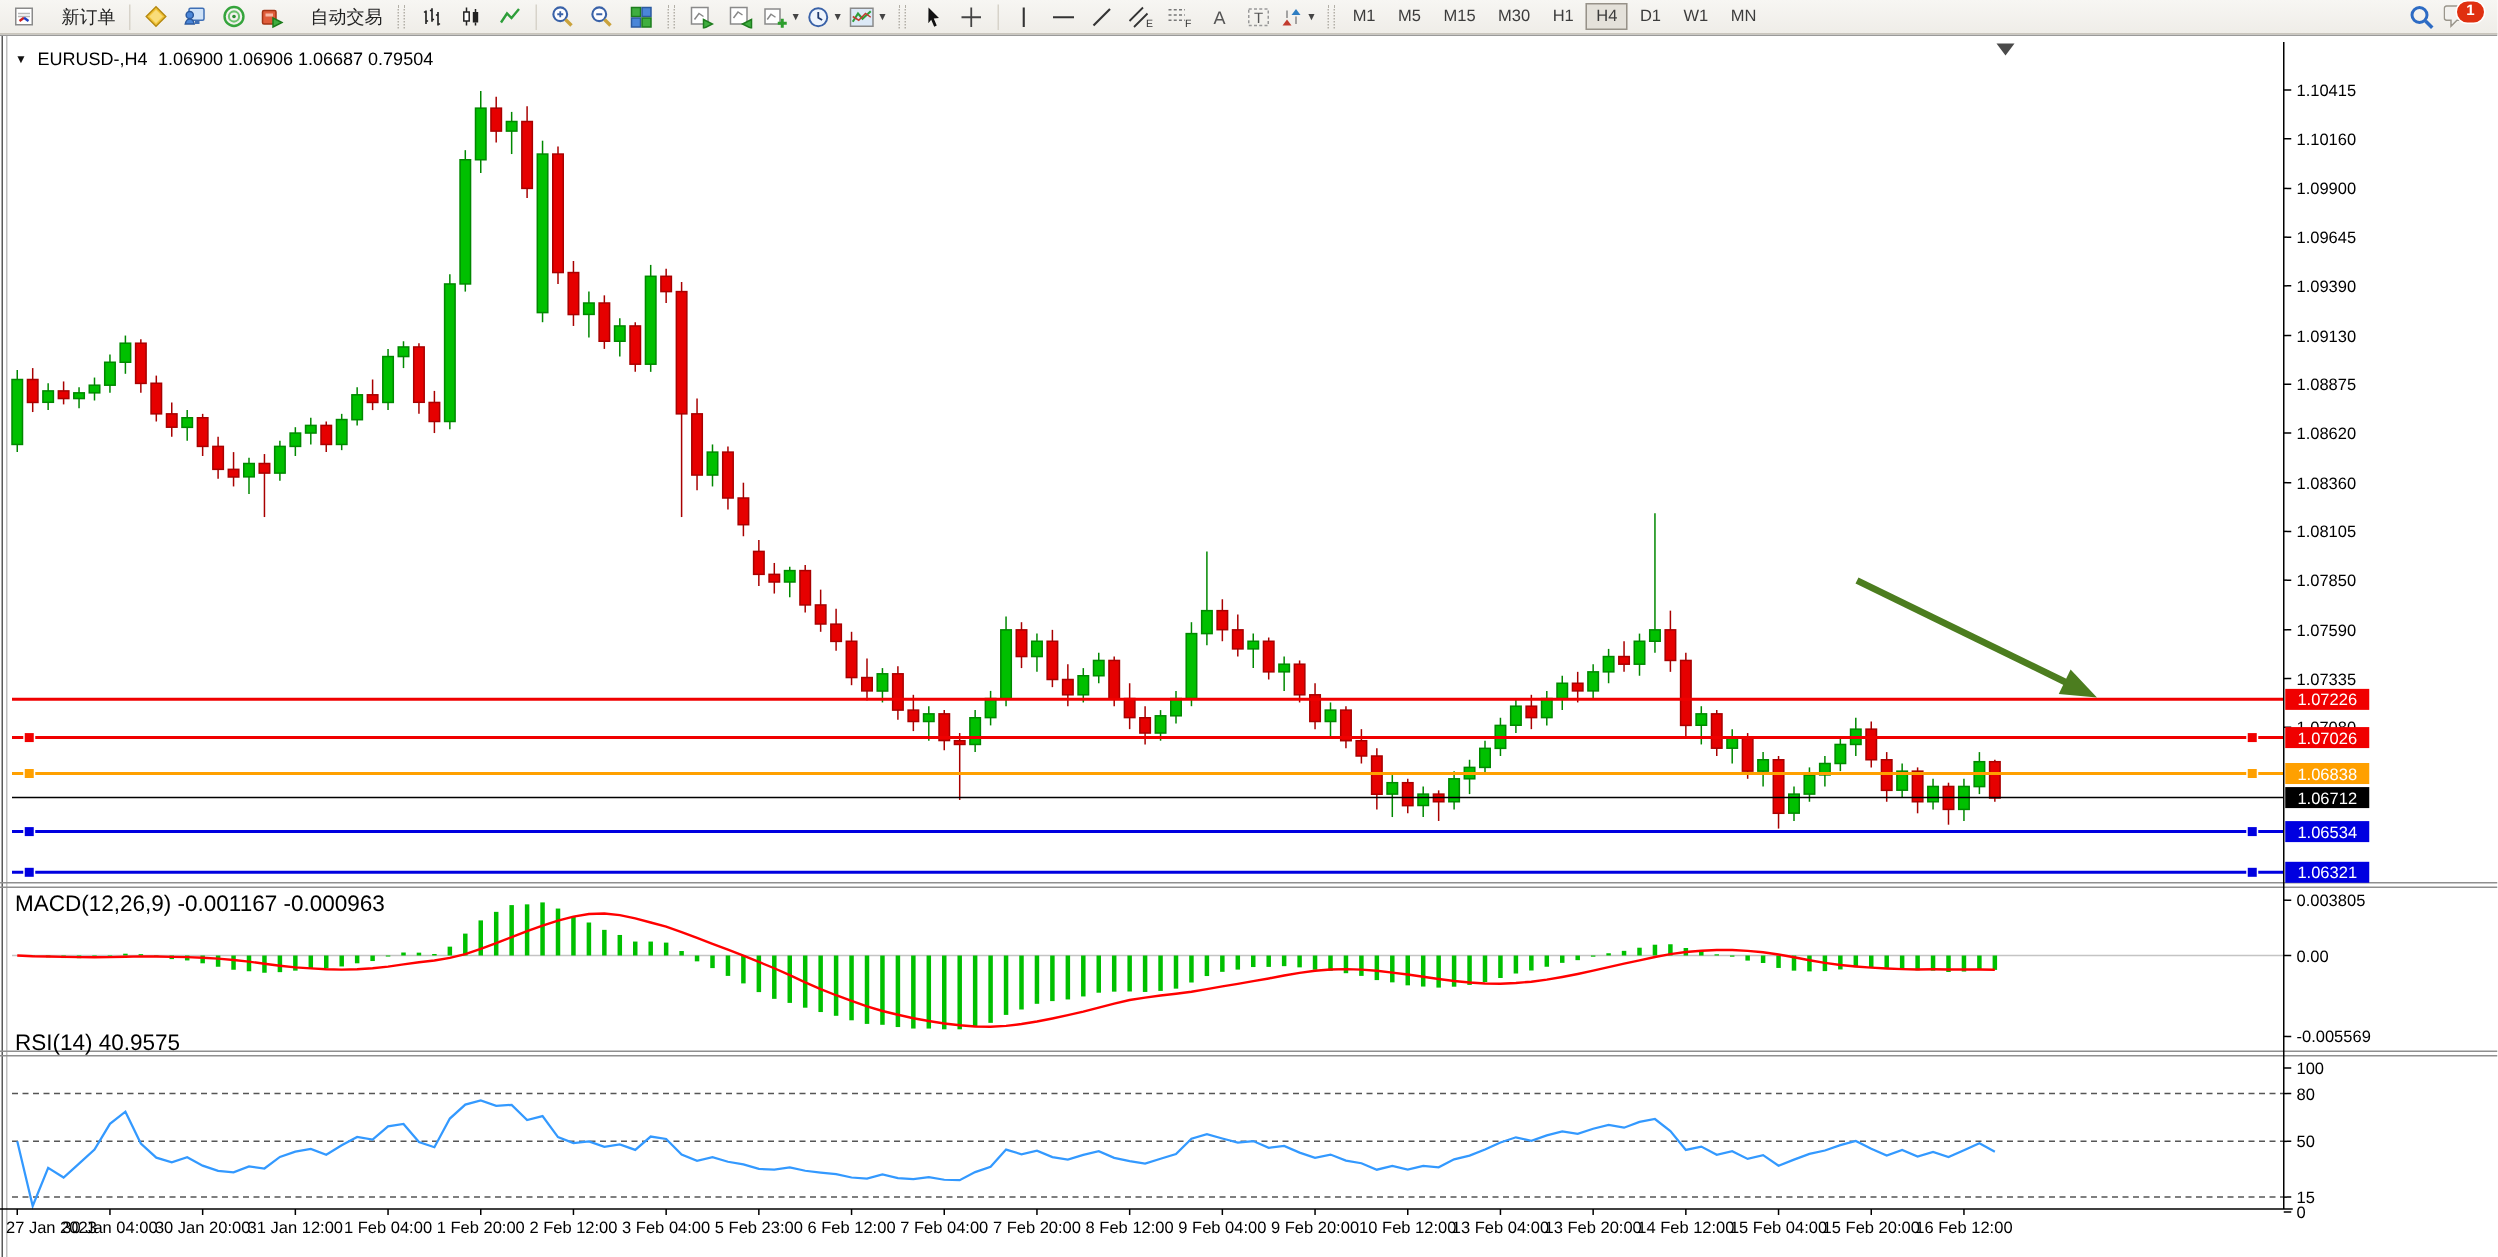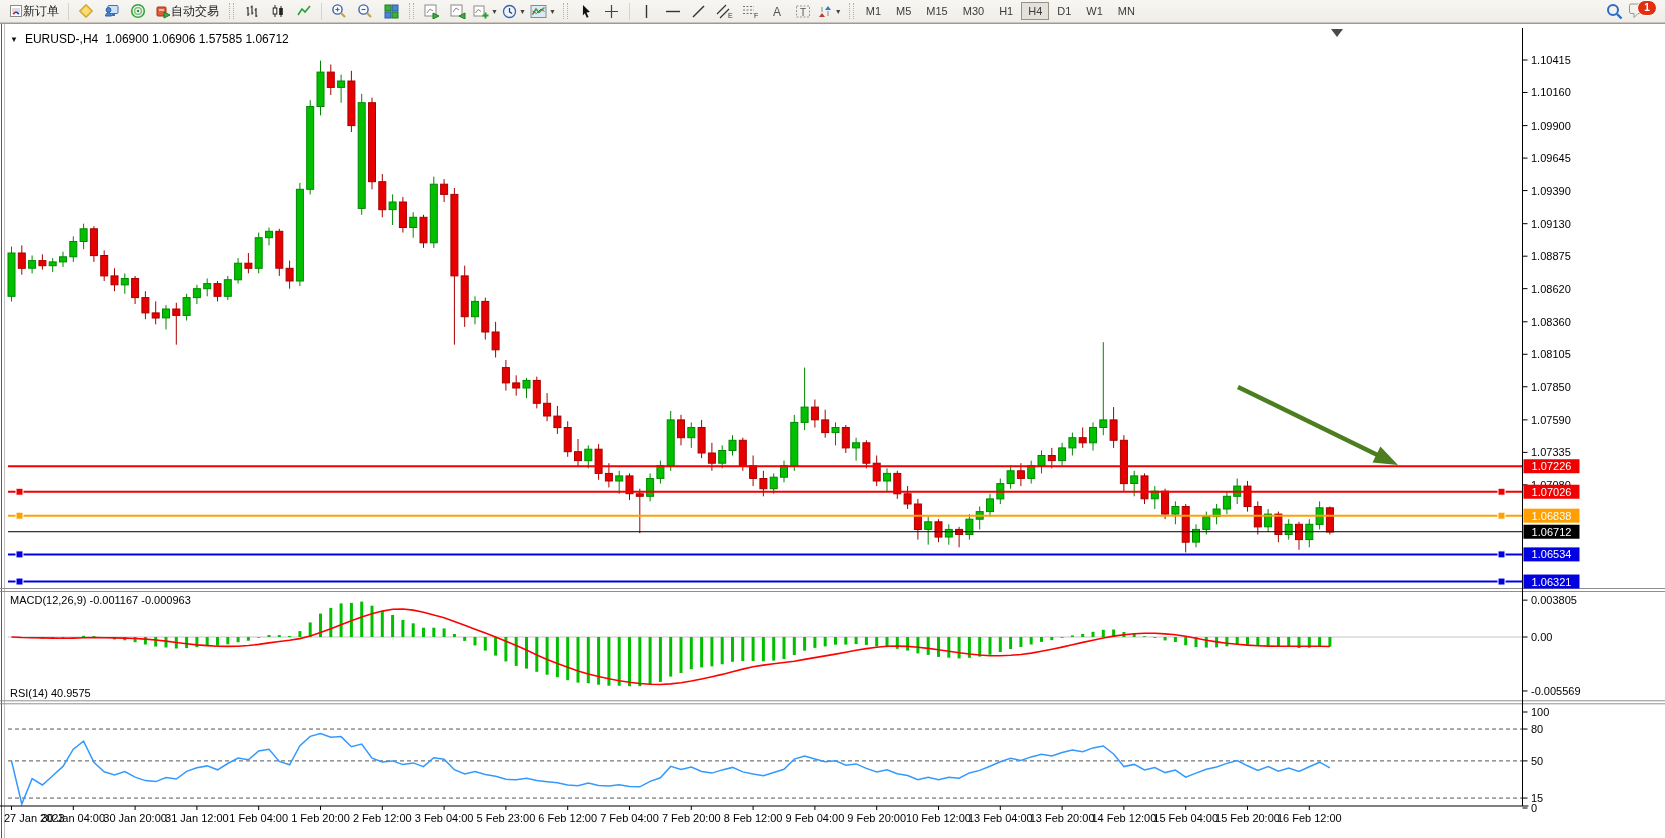--- a/index.html
+++ b/index.html
@@ -5,37 +5,37 @@
   html,body{margin:0;padding:0;background:#ffffff;}
   body{width:1665px;height:838px;position:relative;overflow:hidden;
        font-family:"Liberation Sans",sans-serif;}
   
   .toolbar{position:absolute;top:0;left:0;width:1665px;height:23px;
            background:linear-gradient(#f7f6f3,#efede8);
            border-bottom:1px solid #c9c5bc;display:flex;align-items:center;
            padding:0 4px;box-sizing:border-box;z-index:10;font-size:12px;color:#222;}
   .tbtn{display:flex;align-items:center;justify-content:center;height:20px;
         min-width:22px;padding:0 2px;cursor:default;}
-  .tbtn.textbtn{padding:0 5px;gap:0;white-space:nowrap;justify-content:space-between;}
+  .tbtn.textbtn{padding:0 5px;gap:18px;white-space:nowrap;justify-content:space-between;}
   .sep{width:1px;height:17px;background:#d7d3ca;margin:0 4px;}
   .grip{width:3px;height:16px;border-left:1px dotted #b3b0a8;border-right:1px dotted #b3b0a8;margin:0 5px;}
   .dd{font-size:7px;color:#444;margin-left:2px;}
   .tf{font-size:11px;color:#3c3c3c;padding:2px 6px;border:1px solid transparent;}
   .tf.active{background:#e4e1da;border:1px solid #979289;}
   .right-icons{margin-left:auto;display:flex;align-items:center;gap:6px;padding-right:8px;}
   .chat-wrap{position:relative;width:24px;height:20px;}
   .badge{position:absolute;top:-1px;right:-4px;min-width:14px;height:14px;border-radius:8px;
          background:#e03010;color:#fff;font-size:10px;font-weight:bold;line-height:14px;
          text-align:center;padding:0 2px;border:1px solid #fff;}
   
   .chart-window{position:absolute;left:0;top:24px;width:1665px;height:814px;background:#fff;}
   .overlay{position:absolute;z-index:5;color:#000;white-space:nowrap;}
   .chart-title{left:10px;top:8px;font-size:12px;display:flex;align-items:center;gap:7px;}
   .chart-title .arr{font-size:8px;color:#111;}
-  .ind-label{left:10px;font-size:11px;}
+  .ind-label{left:10px;font-size:15px;}
   svg text{font-family:"Liberation Sans",sans-serif;}
 </style>
 </head>
 <body>
 
 <div class="toolbar">
   <div class="tbtn textbtn">
     <svg width="14" height="14" viewBox="0 0 14 14">
       <rect x="1.5" y="1.5" width="11" height="11" fill="#fff" stroke="#8a8a8a"></rect>
       <path d="M3 5h8M3 7h8" stroke="#b8b8b8" stroke-width="1"></path>
@@ -234,21 +234,21 @@
       </svg>
       <div class="badge">1</div>
     </div>
   </div>
 </div>
 
 <div class="chart-window">
   <div class="overlay chart-title">
     <span class="arr">▼</span>
     <span>EURUSD-,H4</span>
-    <span>1.06900 1.06906 1.57585 1.06712</span>
+    <span>1.06900 1.06906 1.06687 0.79504</span>
   </div>
   <div class="overlay ind-label" style="top:570px">MACD(12,26,9) -0.001167 -0.000963</div>
   <div class="overlay ind-label" style="top:663px">RSI(14) 40.9575</div>
 </div>
 
 <svg id="chart-svg" width="1665" height="838" viewBox="0 0 1665 838" style="position:absolute;left:0;top:0;z-index:4;">
     <line x1="1.5" y1="24" x2="1.5" y2="838" stroke="#5a5a5a"></line>
     <line x1="4.5" y1="24" x2="4.5" y2="838" stroke="#c0c0c0"></line>
     <line x1="0" y1="23.5" x2="1665" y2="23.5" stroke="#9a9a9a"></line>
     <line x1="8" y1="637" x2="1522.5" y2="637" stroke="#c4c4c4"></line>

